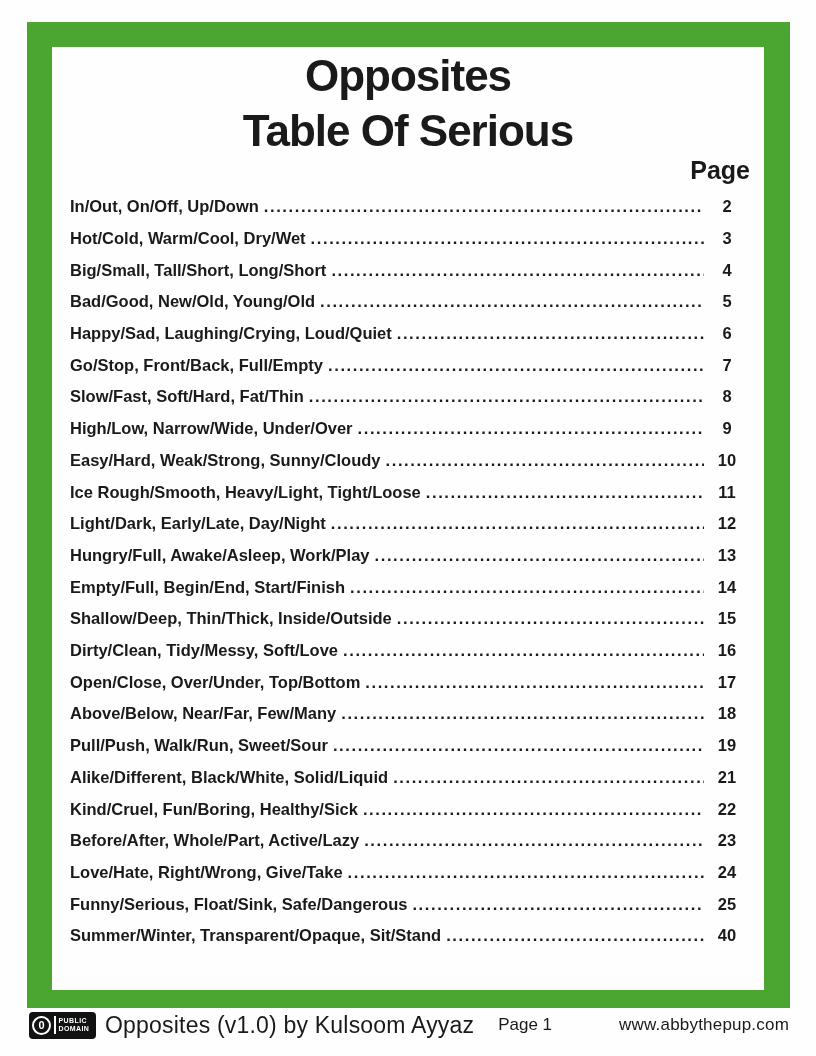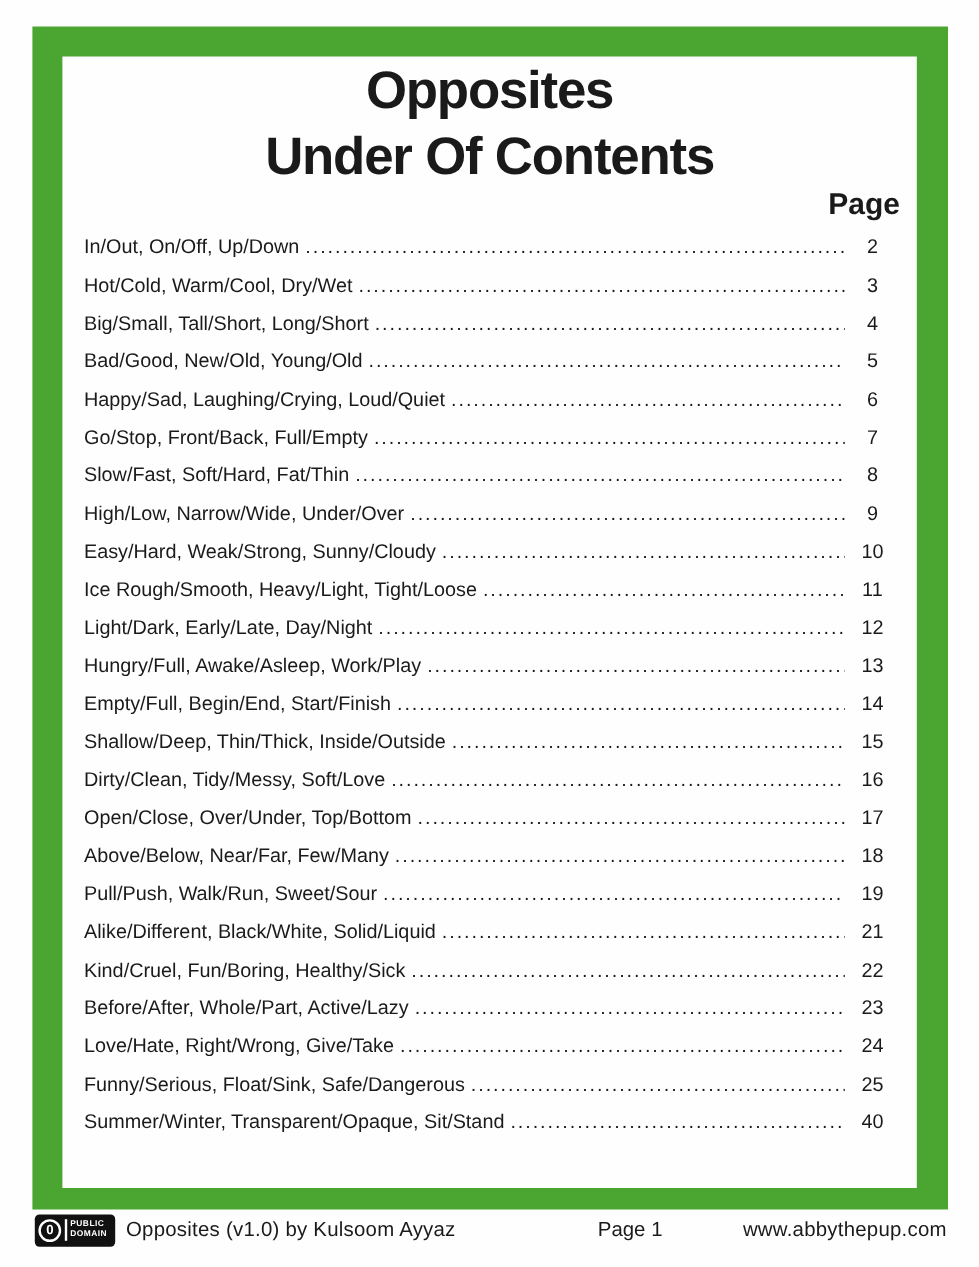--- a/index.html
+++ b/index.html
@@ -42,21 +42,21 @@
     padding-left: 35px;
   }
   .toc {
     margin-top: 7px;
     padding: 0 14px 0 18px;
   }
   .toc-row {
     display: flex;
     line-height: 31.7px;
     font-size: 16.5px;
-    font-weight: normal;
+    font-weight: bold;
     white-space: nowrap;
   }
   .toc-label { flex: none; }
   .toc-dots {
     flex: 1;
     overflow: hidden;
     white-space: nowrap;
     margin-left: 5px;
     letter-spacing: 1.6px;
   }
@@ -116,40 +116,40 @@
     display: flex;
     flex-direction: column;
     color: #ffffff;
     font-size: 7px;
     font-weight: bold;
     line-height: 8.5px;
     letter-spacing: 0.4px;
   }
   .credit {
     margin-left: 9px;
-    font-size: 17px;
+    font-size: 23px;
     letter-spacing: 0.2px;
   }
   .page-label {
     font-size: 17px;
     margin-right: 67px;
   }
   .website {
     font-size: 17px;
     letter-spacing: 0.2px;
   }
 </style>
 </head>
 <body>
 
 <div class="sheet">
 
   <div class="frame">
     <h1 class="title">Opposites</h1>
-    <h1 class="title">Under Of Contents</h1>
+    <h1 class="title">Table Of Serious</h1>
 
     <div class="page-head">Page</div>
 
     <div class="toc">
         <div class="toc-row">
     <span class="toc-label">In/Out, On/Off, Up/Down</span>
     <span class="toc-dots"></span>
     <span class="toc-page">2</span>
   </div>
         <div class="toc-row">

